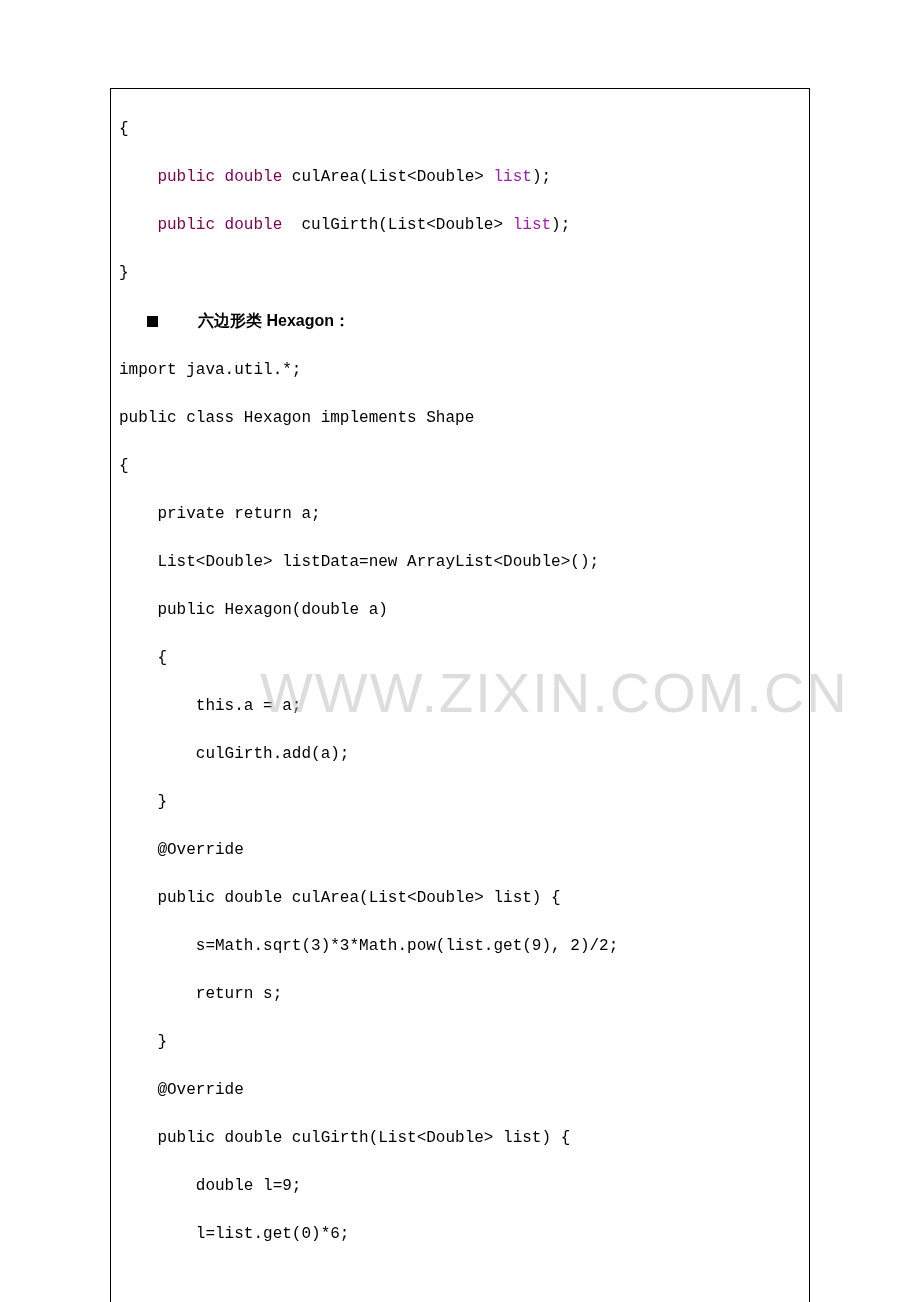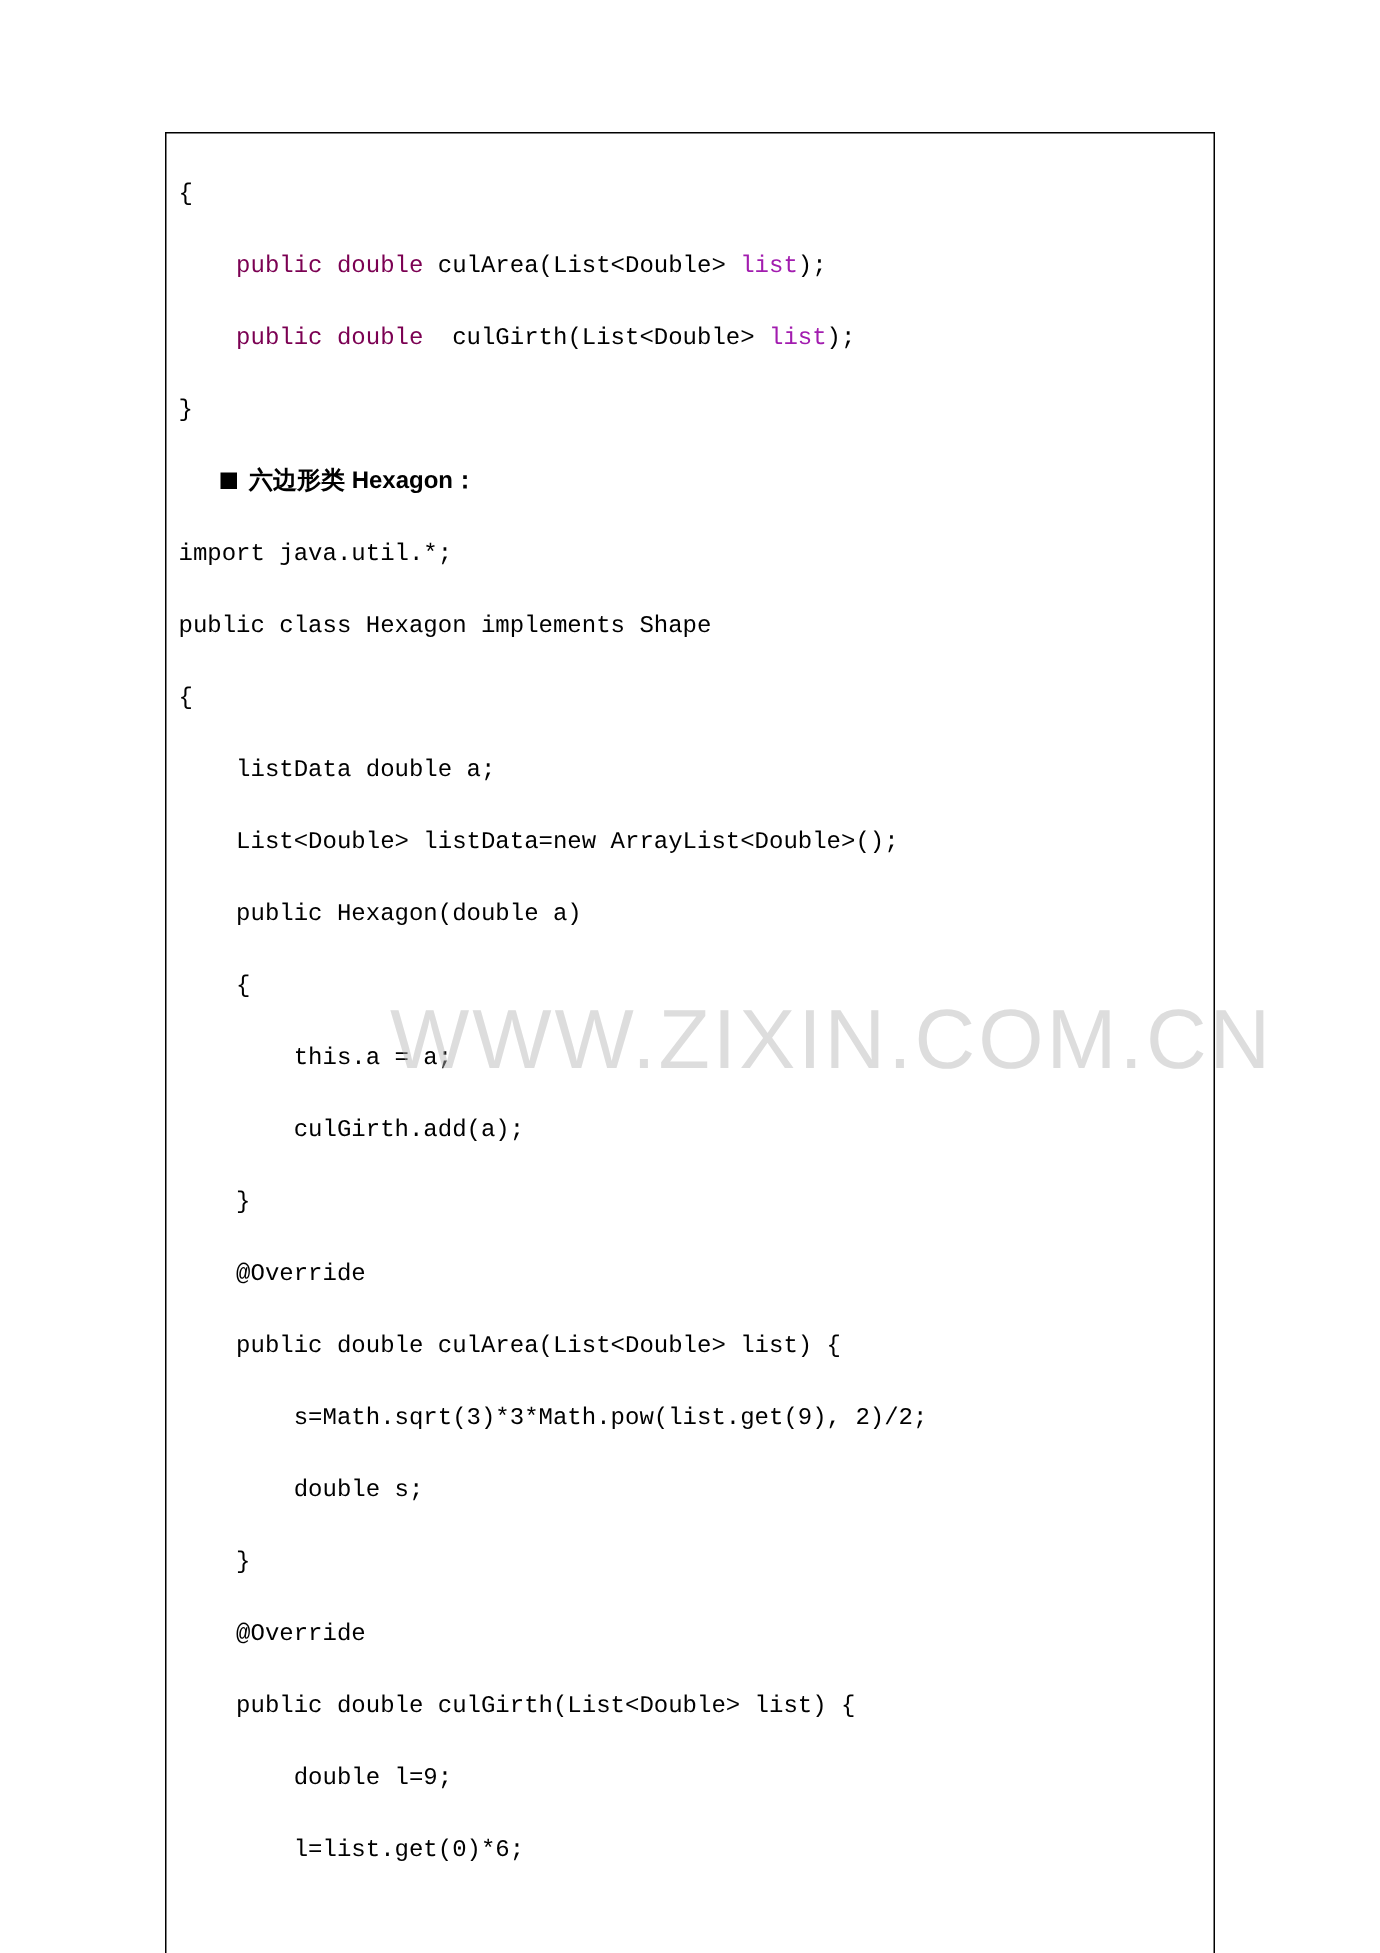--- a/index.html
+++ b/index.html
@@ -14,21 +14,21 @@
   }
   .frame {
     border: 1px solid #000;
     padding: 4px 8px;
     font-size: 16px;
     line-height: 1.5;
     white-space: pre;
   }
   .k-purple { color: #7b0052; font-weight: normal; }
   .param    { color: #a21caf; }
-  .bold     { font-weight: bold; font-family: "SimSun", sans-serif; }
+  .bold     { font-weight: bold; font-family: "SimSun", sans-serif; margin-left: 32px; }
   .bullet   { display:inline-block; width:11px; height:11px; background:#000; vertical-align:-1px; margin-right:8px; margin-left:28px; }
   .wm {
     position: absolute;
     font-size: 56px;
     color: rgba(180,180,180,0.45);
     font-family: Arial, sans-serif;
     letter-spacing: 2px;
     pointer-events: none;
     left: 260px;
     top: 660px;
@@ -42,31 +42,31 @@
 <div class="page">
 <div class="frame">
 <div><span>{</span></div>
 <div><span>    </span><span class="k-purple">public double</span><span> culArea(List&lt;Double&gt; </span><span class="param">list</span><span>);</span></div>
 <div><span>    </span><span class="k-purple">public double</span><span>  culGirth(List&lt;Double&gt; </span><span class="param">list</span><span>);</span></div>
 <div><span>}</span></div>
 <div><span class="bullet"></span><span class="bold">六边形类 Hexagon：</span></div>
 <div><span>import java.util.*;</span></div>
 <div><span>public class Hexagon implements Shape</span></div>
 <div><span>{</span></div>
-<div><span>    listData double a;</span></div>
+<div><span>    private return a;</span></div>
 <div><span>    List&lt;Double&gt; listData=new ArrayList&lt;Double&gt;();</span></div>
 <div><span>    public Hexagon(double a)</span></div>
 <div><span>    {</span></div>
 <div><span>        this.a = a;</span></div>
 <div><span>        culGirth.add(a);</span></div>
 <div><span>    }</span></div>
 <div><span>    @Override</span></div>
 <div><span>    public double culArea(List&lt;Double&gt; list) {</span></div>
 <div><span>        s=Math.sqrt(3)*3*Math.pow(list.get(9), 2)/2;</span></div>
-<div><span>        double s;</span></div>
+<div><span>        return s;</span></div>
 <div><span>    }</span></div>
 <div><span>    @Override</span></div>
 <div><span>    public double culGirth(List&lt;Double&gt; list) {</span></div>
 <div><span>        double l=9;</span></div>
 <div><span>        l=list.get(0)*6;</span></div>
 
 
 
 
 

